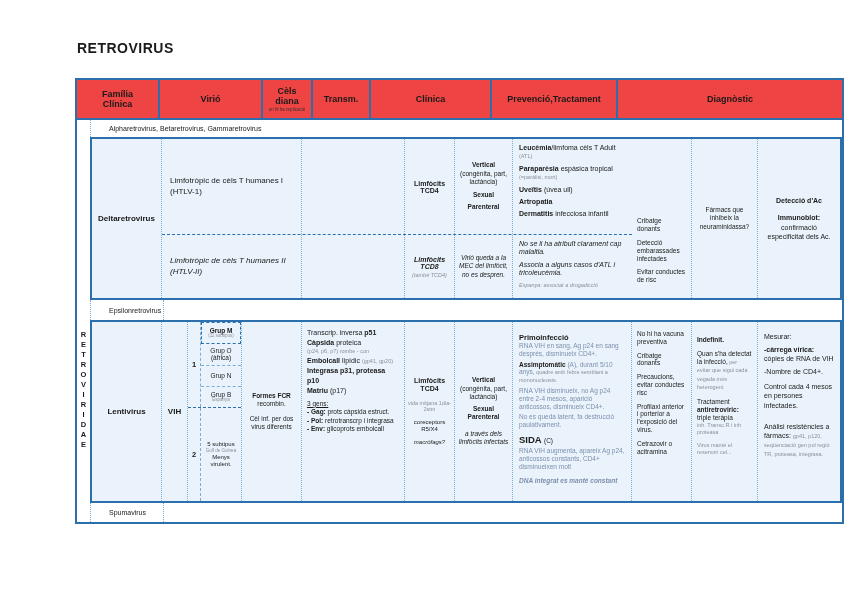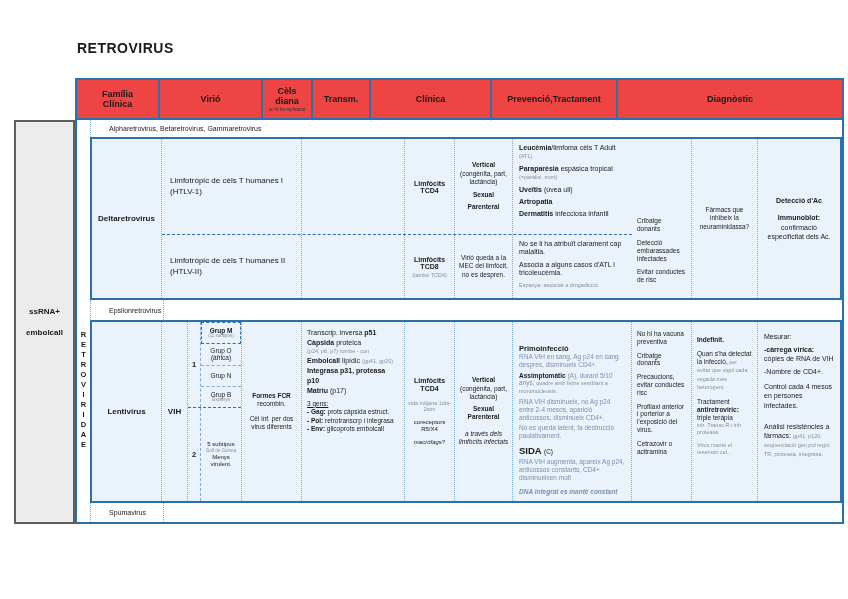--- a/index.html
+++ b/index.html
@@ -28,21 +28,21 @@
   .thin-label{padding-left:18px;height:100%;display:flex;align-items:center;}
   .thin-label.bordered{width:73px;border-right:1px dotted var(--dot);}
   .block{margin-left:13px;border:2px solid var(--accent);background:var(--bg);display:flex;}
   .cell{border-right:1px dotted var(--dot);}
   .genus{width:70px;display:flex;align-items:center;justify-content:center;font-weight:bold;font-size:8px;text-align:center;}
   .center-col{display:flex;flex-direction:column;align-items:center;justify-content:center;text-align:center;}
   
   .delta-mid{width:470px;display:flex;flex-direction:column;}
   .drow{display:flex;flex:1;}
   .drow1{height:95px;flex:none;}
-  .drow2{border-top:1px dashed var(--accent);}
+  .drow2{border-top:1px dashed var(--accent);font-style:italic;}
   .species{width:140px;display:flex;align-items:center;padding:4px 8px;font-size:8px;line-height:1.35;}
   .virio-e{width:103px;}
   .cels{width:50px;font-size:7px;padding:2px;}
   .transmc{width:58px;font-size:6.5px;padding:2px;line-height:1.3;}
   .clinica{width:119px;padding:5px 6px;font-size:7px;line-height:1.2;border-right:1px dotted var(--dot);}
   .cl-item{margin-bottom:4px;}
   .prevL{width:60px;padding:4px 5px;font-size:6.5px;line-height:1.2;display:flex;flex-direction:column;}
   .prevR{width:66px;padding:4px 5px;font-size:6.5px;line-height:1.25;display:flex;flex-direction:column;}
   .diag{flex:1;padding:4px 6px;font-size:7px;line-height:1.3;}
   .b{font-weight:bold;}
@@ -63,21 +63,21 @@
   .grp:last-child{border-bottom:none;}
   .grp-m{border:1px dashed var(--accent);}
   .tiny{font-size:4.5px;color:#8a8f98;}
   .g2txt{flex:1;display:flex;flex-direction:column;align-items:center;justify-content:center;font-size:6px;line-height:1.2;text-align:center;padding:2px;}
   .fcr{width:60px;font-size:6.5px;line-height:1.25;padding:3px;}
   .lvirio{width:103px;padding:6px 5px;font-size:7px;line-height:1.3;}
   .lvirio .row{margin-bottom:1px;}
   .genes{margin-top:5px;font-size:6.5px;}
   .lcels{width:50px;font-size:6px;gap:6px;padding:2px;line-height:1.2;}
   .ltransm{width:58px;font-size:6.5px;line-height:1.3;padding:2px;}
-  .lclin{width:119px;padding:22px 6px;font-size:6.5px;line-height:1.2;border-right:1px dotted var(--dot);}
+  .lclin{width:119px;padding:11px 6px;font-size:6.5px;line-height:1.2;border-right:1px dotted var(--dot);}
   .sida-big{font-size:9.5px;font-weight:bold;}
   .footer{left:57px;top:534px;font-size:7.5px;width:760px;line-height:1.3;}
   .fgray{color:#9aa2ad;font-style:italic;}
 </style>
 </head>
 <body>
 
 <div class="canvas">
 
   <div class="abs title">RETROVIRUS</div>
@@ -102,24 +102,20 @@
         <span>Clínica</span>
       </div>
     <div class="hcell" style="width:126px">
         <span>Prevenció,Tractament</span>
       </div>
     <div class="hcell" style="flex:1">
         <span>Diagnòstic</span>
       </div>
   </div>
 
-  <div class="abs graybox">
-    <span>ssRNA+</span>
-    <span>embolcall</span>
-  </div>
 
   <div class="abs tbody">
     <div class="vstrip" style="top:140px;height:260px" id="vfam">
         <div>R</div>
         <div>E</div>
         <div>T</div>
         <div>R</div>
         <div>O</div>
         <div>V</div>
         <div>I</div>

